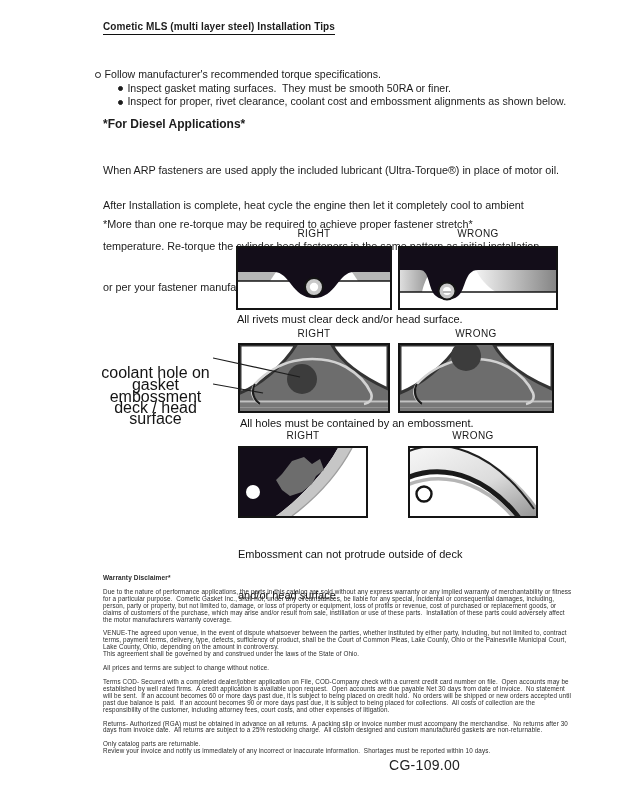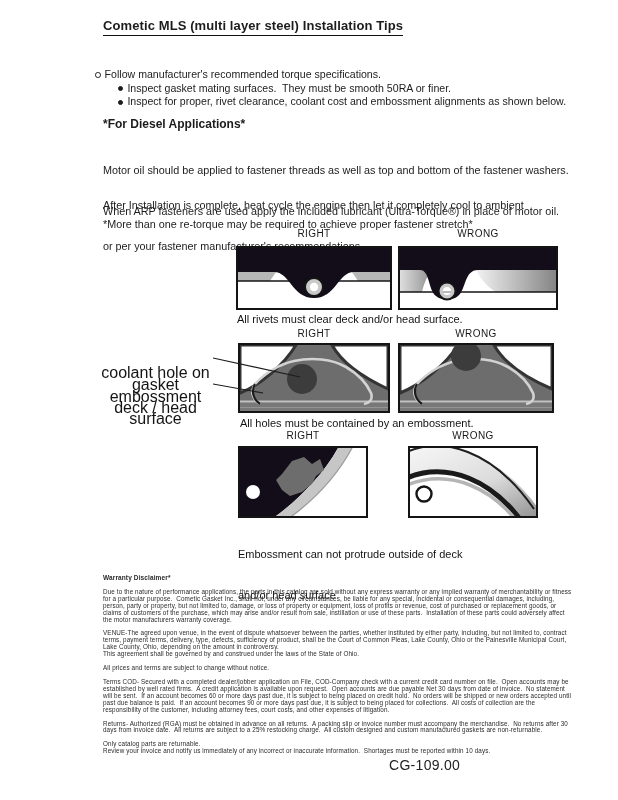--- a/index.html
+++ b/index.html
@@ -1,19 +1,19 @@
 <!DOCTYPE html>
 <html><head>
 <meta charset="utf-8">
 <style>
   html,body{margin:0;padding:0;background:#ffffff;}
   .page{position:relative;width:618px;height:800px;background:#fff;overflow:hidden;
         font-family:"Liberation Sans","DejaVu Sans",sans-serif;color:#1c1c1c;}
   .abs{position:absolute;}
-  .title{font-size:13px;font-weight:bold;letter-spacing:.1px;border-bottom:1.6px solid #101010;
+  .title{font-size:10px;font-weight:bold;letter-spacing:.1px;border-bottom:1.6px solid #101010;
          padding-bottom:2px;display:inline-block;white-space:pre;}
   .bullets{font-size:10.6px;line-height:13.7px;}
   .brow{display:flex;align-items:flex-start;}
   .brow .mk{flex:0 0 auto;width:3.6px;height:3.6px;border:1px solid #222;border-radius:50%;
             margin:4.4px 4px 0 0;}
   .brow.sub{margin-left:23px;}
   .brow.sub .mk{background:#1c1c1c;border-color:#1c1c1c;width:3.4px;height:3.4px;}
   .btxt{white-space:pre-wrap;}
   .h2{font-size:12px;font-weight:bold;}
   .body{font-size:10.8px;line-height:13.8px;white-space:pre-wrap;}
@@ -47,25 +47,25 @@
       <span class="btxt">Inspect gasket mating surfaces.  They must be smooth 50RA or finer.</span>
     </div>
     <div class="brow sub">
       <span class="mk"></span>
       <span class="btxt">Inspect for proper, rivet clearance, coolant cost and embossment alignments as shown below.</span>
     </div>
   </div>
 
   <div class="abs h2" style="left:103px;top:117px;">*For Diesel Applications*</div>
   <div class="abs body" style="left:103px;top:136px;width:478px;">
-    <div>Motor oil should be applied to fastener threads as well as top and bottom of the fastener washers.</div>
     <div>When ARP fasteners are used apply the included lubricant (Ultra-Torque®) in place of motor oil.</div>
   </div>
   <div class="abs body" style="left:103px;top:171px;width:478px;">
     <div>After Installation is complete, heat cycle the engine then let it completely cool to ambient</div>
+    <div>temperature. Re-torque the cylinder head fasteners in the same pattern as initial installation</div>
     <div>or per your fastener manufacturer's recommendations.</div>
   </div>
   <div class="abs body" style="left:103px;top:218px;">*More than one re-torque may be required to achieve proper fastener stretch*</div>
 
   <div class="abs dlabel" style="left:236px;top:228px;width:156px;">RIGHT</div>
   <div class="abs dlabel" style="left:398px;top:228px;width:160px;">WRONG</div>
 
   <svg class="dbox" style="left:236px;top:246px;" width="156" height="64" viewBox="0 0 156 64">
     <rect width="156" height="64" fill="#ffffff"></rect>
     <polygon points="2,26 40,26 34,35 2,35" fill="#b6b6b6"></polygon>

